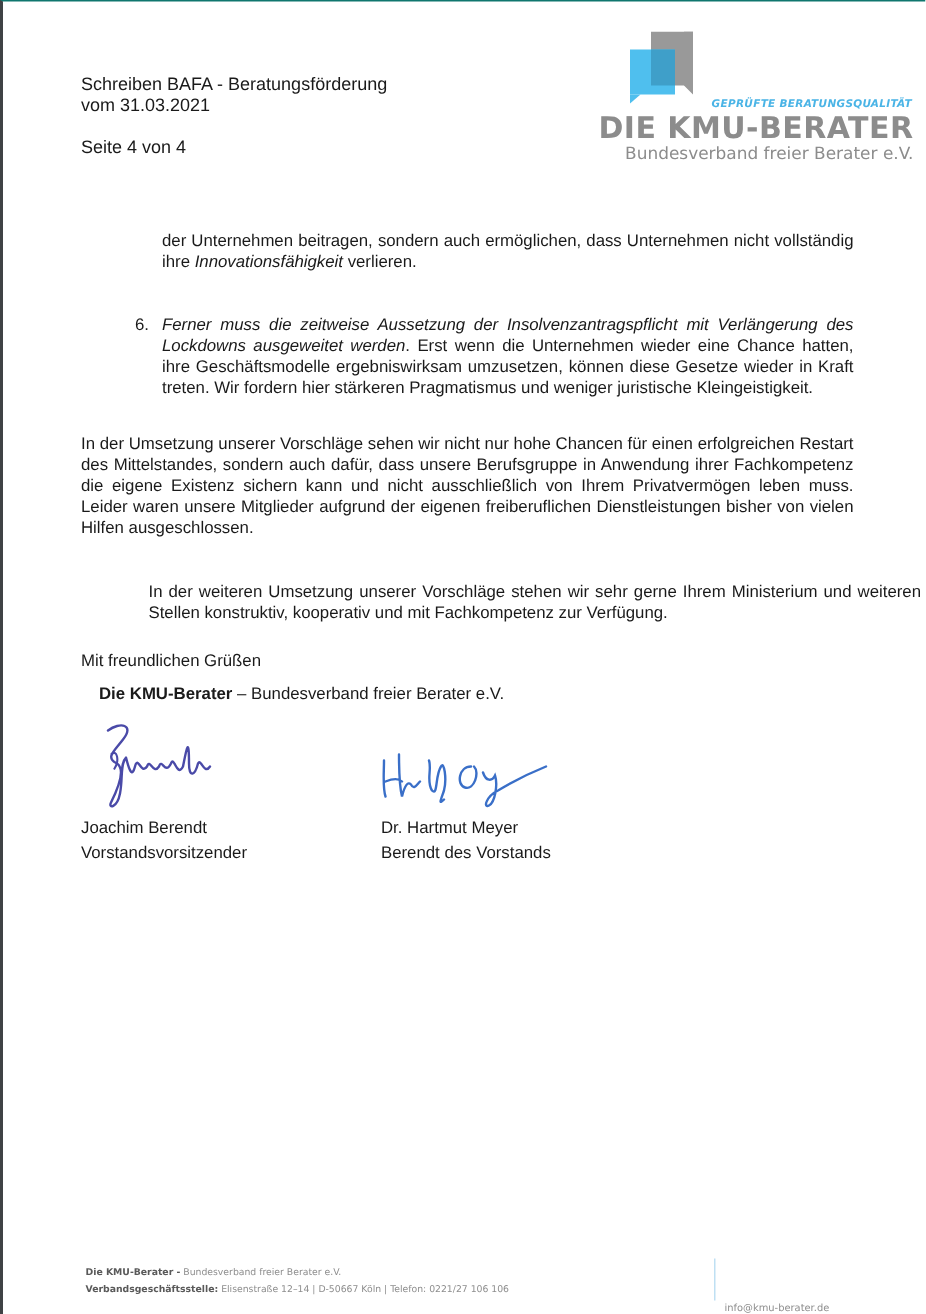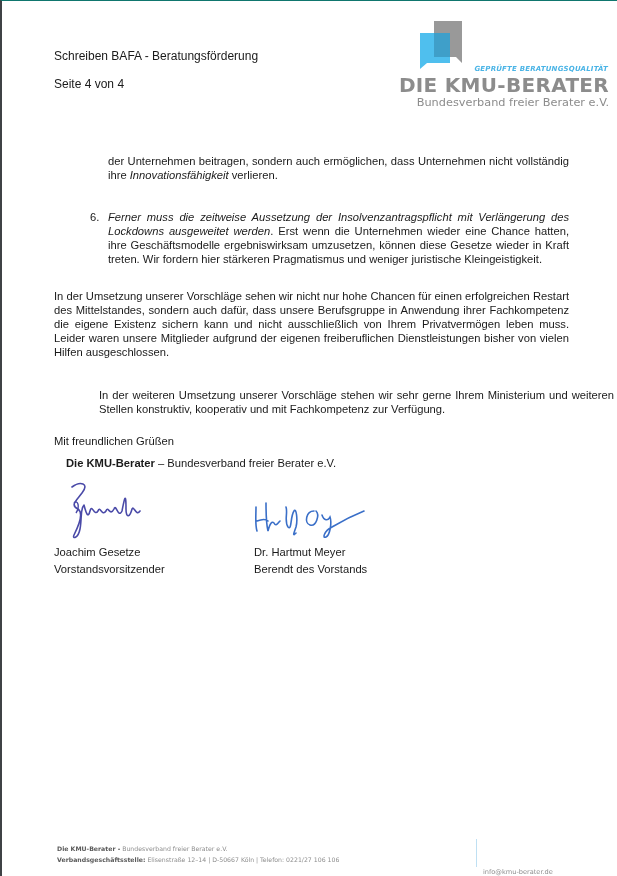--- a/index.html
+++ b/index.html
@@ -78,20 +78,21 @@
     font-size: 6.6px; line-height: 11px; color: #8e8e8e; white-space: nowrap; margin-top: 24px;
   }
 </style>
 </head>
 <body>
 
 <div class="page">
 
   <div class="header-left">
     <div>Schreiben BAFA - Beratungsförderung</div>
+    <div>vom 31.03.2021</div>
     <div class="gap"></div>
     <div>Seite 4 von 4</div>
   </div>
 
   <div class="logo">
     <svg width="60" height="50" viewBox="0 0 60 50">
       <path d="M16 0 H44 V42 L38 36 V0 Z" fill="#999999"></path>
       <rect x="16" y="0" width="28" height="36" fill="#999999"></rect>
       <rect x="2" y="12" width="30" height="30" fill="#4fbfee"></rect>
       <path d="M2 42 L2 48 L9 42 Z" fill="#4fbfee"></path>
@@ -118,21 +119,21 @@
     <path d="M14 24 C18 20 20 28 16 34" fill="none" stroke="#4a4aa8" stroke-width="1.4"></path>
   </svg>
 
   <svg class="sig2" width="120" height="50" viewBox="0 0 120 50">
     <path d="M4 14 C4 22 3 32 5 38 M5 28 C10 26 14 26 16 28 M14 10 C14 20 14 30 16 38 C18 30 20 28 22 30 C24 34 26 30 28 28" fill="none" stroke="#3a6fc8" stroke-width="1.6" stroke-linecap="round"></path>
     <path d="M34 14 C36 20 32 28 36 34 C40 38 38 24 42 18 C44 14 46 26 44 34 C42 40 40 44 44 40" fill="none" stroke="#3a6fc8" stroke-width="1.6" stroke-linecap="round"></path>
     <path d="M62 18 C54 18 52 30 58 32 C64 34 68 22 64 18 M70 22 C72 28 76 28 78 24 C80 30 78 42 74 44 C70 46 72 38 80 34 C90 28 102 22 112 18" fill="none" stroke="#3a6fc8" stroke-width="1.6" stroke-linecap="round"></path>
   </svg>
 
   <div class="signer signer1">
-    <div>Joachim Gesetze</div>
+    <div>Joachim Berendt</div>
     <div>Vorstandsvorsitzender</div>
   </div>
   <div class="signer signer2">
     <div>Dr. Hartmut Meyer</div>
     <div>Berendt des Vorstands</div>
   </div>
 
   <div class="footer-left">
     <div><b>Die KMU-Berater -</b><span> Bundesverband freier Berater e.V.</span></div>
     <div><b>Verbandsgeschäftsstelle:</b><span> Elisenstraße 12–14 | D-50667 Köln | Telefon: 0221/27 106 106</span></div>

